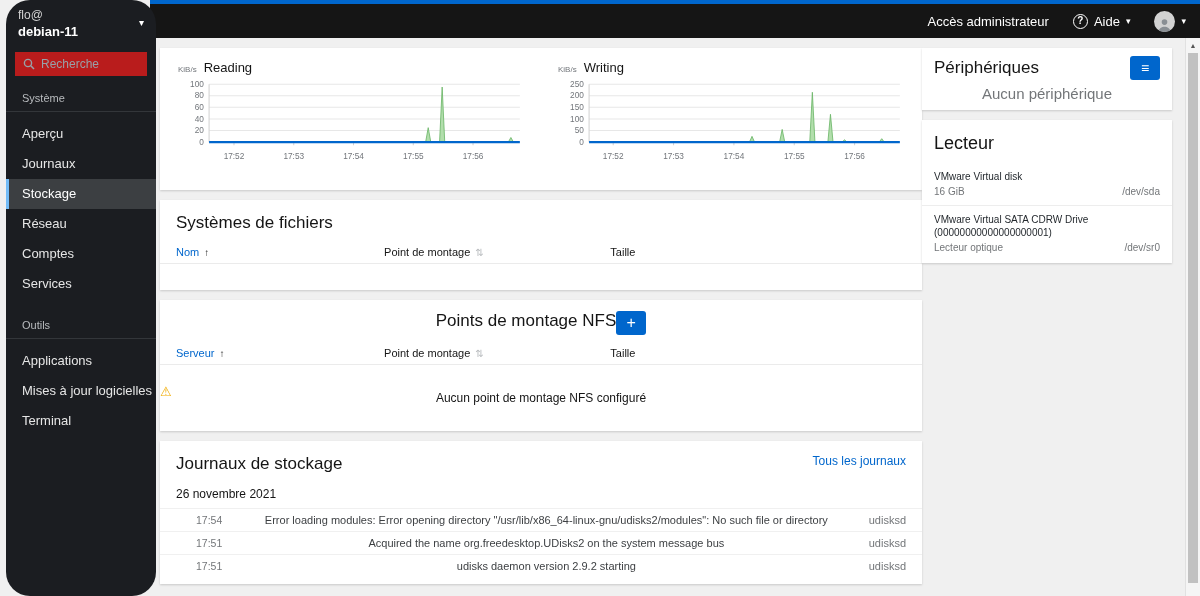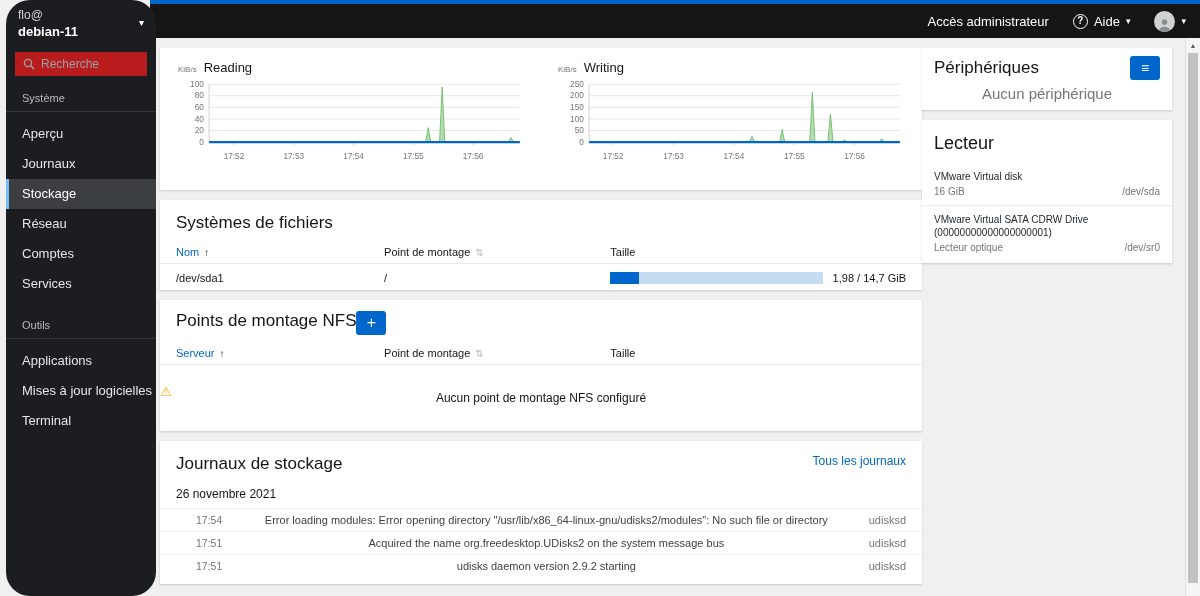--- a/index.html
+++ b/index.html
@@ -55,21 +55,21 @@
   .sort-arrow { color:#151515; margin-left:5px; font-size:10px; }
   .sort-both { color:#b8bbbe; margin-left:5px; font-size:10px; cursor:pointer; }
   .trow { display:flex; align-items:center; height:27px; padding:0 16px; font-size:11px; color:#151515; cursor:pointer; }
   .usage-wrap { flex:1; display:flex; align-items:center; }
   .usage-bar { flex:1; height:12px; background:#c5ddf2; margin-right:10px; }
   .usage-fill { height:100%; background:#0066cc; }
   .usage-label { font-size:11px; color:#151515; white-space:nowrap; }
 
   
   .nfs-card { height:131px; }
-  .nfs-head { display:flex; align-items:flex-start; justify-content:flex-start; padding:11px 16px 6px; }
+  .nfs-head { display:flex; align-items:flex-start; justify-content:center; padding:11px 16px 6px; }
   .add-button { width:30px; height:24px; background:#0066cc; color:#fff; border:none; border-radius:3px; font-size:16px; line-height:22px; cursor:pointer; }
   .empty-msg { text-align:center; padding:26px 0; font-size:12px; color:#151515; }
 
   
   .logs-card { height:143px; }
   .logs-head { display:flex; justify-content:space-between; align-items:flex-start; padding:13px 16px 2px; }
   .link { color:#0066cc; font-size:12px; text-decoration:none; cursor:pointer; }
   .logs-date { padding:11px 16px 7px; font-size:12px; color:#151515; }
   .log-row { display:flex; align-items:center; height:23px; padding:0 16px 0 36px; border-top:1px solid #f0f0f0; font-size:11px; cursor:pointer; }
   .log-time { color:#737679; width:32px; flex:none; font-size:10.5px; }
@@ -250,30 +250,20 @@
         </div>
     </section>
 
     <section class="card fs-card">
       <h2 class="card-title">Systèmes de fichiers</h2>
       <div class="thead">
         <div class="th-1"><span class="th-sort">Nom</span><span class="sort-arrow">↑</span></div>
         <div class="th-2"><span>Point de montage</span><span class="sort-both">⇅</span></div>
         <div class="th-3"><span>Taille</span></div>
       </div>
-      <div class="trow">
-        <div class="th-1">/dev/sda1</div>
-        <div class="th-2">/</div>
-        <div class="th-3 usage-wrap">
-          <div class="usage-bar">
-              <div class="usage-fill" style="width: 13.5%;"></div>
-            </div>
-          <span class="usage-label">1,98 / 14,7 GiB</span>
-        </div>
-      </div>
     </section>
 
     <section class="card nfs-card">
       <div class="nfs-head">
         <h2 class="card-title">Points de montage NFS</h2>
         <button class="add-button">+</button>
       </div>
       <div class="thead">
         <div class="th-1"><span class="th-sort">Serveur</span><span class="sort-arrow">↑</span></div>
         <div class="th-2"><span>Point de montage</span><span class="sort-both">⇅</span></div>

